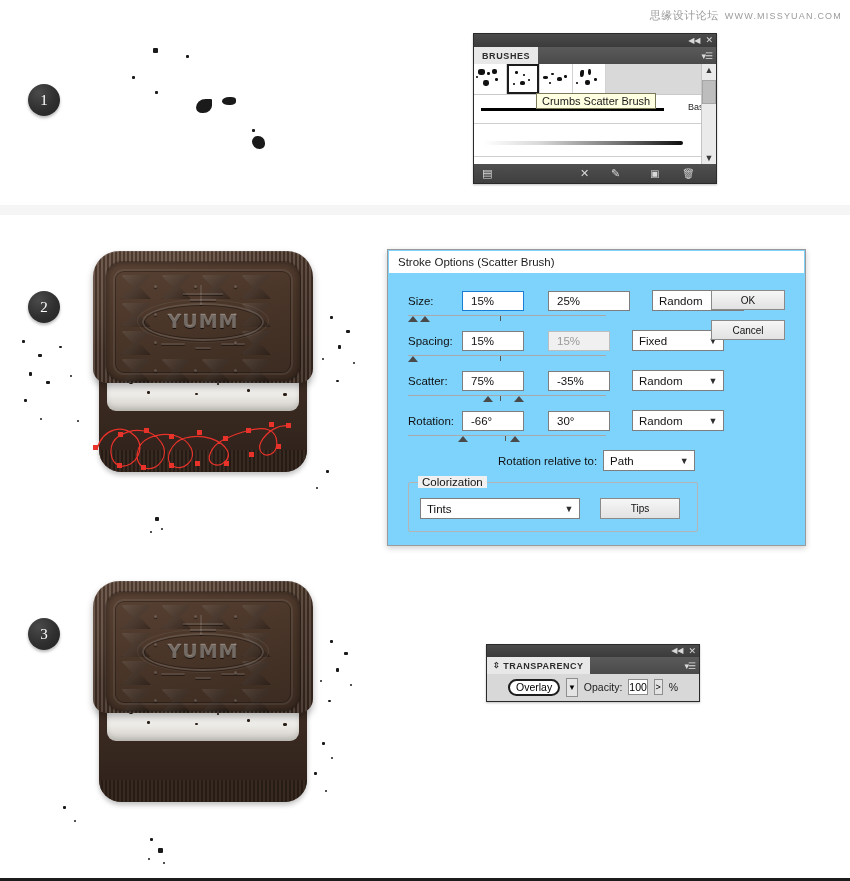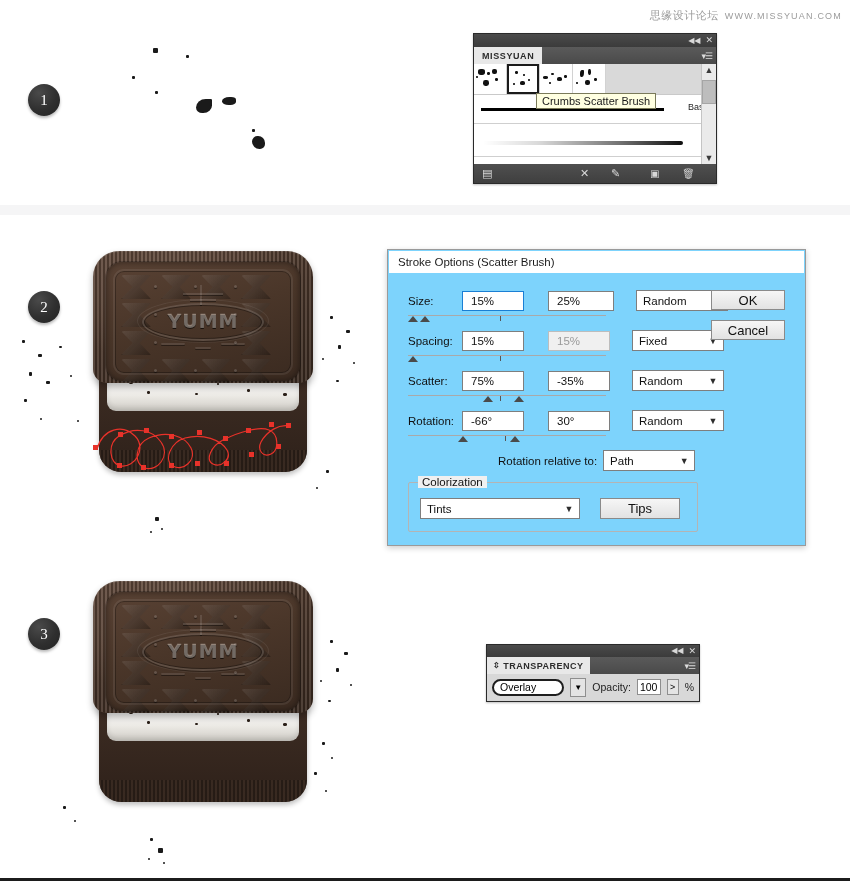--- a/index.html
+++ b/index.html
@@ -214,36 +214,36 @@
   .combo .chev{width:20px;text-align:center;color:#2d2d2d;font-size:9px;}
   .track{position:absolute;height:1px;background:#a9a9a9;}
   .tick{position:absolute;width:1px;height:5px;background:#555;}
   .thumb-tri{
     position:absolute;width:0;height:0;
     border-left:5px solid transparent;border-right:5px solid transparent;
     border-bottom:6px solid #4a4a4a;
   }
   .btn{
     border:1px solid #8a8a8a;background:linear-gradient(180deg,#f6f6f6,#e2e2e2);
-    font-size:13px;color:#111;display:flex;align-items:center;justify-content:center;
+    font-size:10px;color:#111;display:flex;align-items:center;justify-content:center;
     box-sizing:border-box;
   }
   .group{
     position:absolute;border:1px solid #b4b4b4;border-radius:2px;
   }
   .group-title{
     position:absolute;background:#f0f0f0;font-size:11.5px;color:#111;padding:0 4px;
   }
 
   
   .tpanel{position:absolute;border:1px solid #2a2a2a;background:#d6d6d6;box-shadow:0 1px 2px rgba(0,0,0,.25);}
   .tp-title{height:12px;background:linear-gradient(180deg,#4b4b4b,#3b3b3b);display:flex;align-items:center;justify-content:flex-end;padding-right:3px;gap:5px;}
   .tp-tabbar{height:17px;background:linear-gradient(180deg,#5a5a5a,#4a4a4a);display:flex;align-items:stretch;}
   .tp-tab{background:#e8e8e8;color:#2c2c2c;font-size:9px;font-weight:bold;letter-spacing:.5px;padding:0 6px;display:flex;align-items:center;gap:3px;}
-  .tp-body{height:26px;background:#d8d8d8;display:flex;align-items:center;padding:0 5px;gap:6px;}
+  .tp-body{height:26px;background:#d8d8d8;display:flex;align-items:center;padding:0 21px;gap:6px;}
   .tp-combo{
     height:17px;border:2px solid #1e1e1e;border-radius:9px;background:#fff;
     font-size:10.5px;display:flex;align-items:center;padding-left:6px;box-sizing:border-box;
   }
   .tp-chev{width:17px;height:17px;border:1px solid #8e8e8e;background:#e4e4e4;display:flex;align-items:center;justify-content:center;font-size:8px;}
   .tp-lbl{font-size:10.5px;color:#1c1c1c;}
   .tp-field{height:16px;border:1px solid #8e8e8e;background:#fff;font-size:10.5px;display:flex;align-items:center;justify-content:center;box-sizing:border-box;}
   .tp-step{height:16px;width:14px;border:1px solid #8e8e8e;background:#e4e4e4;display:flex;align-items:center;justify-content:center;font-size:9px;box-sizing:border-box;}
 </style>
 </head>
@@ -270,21 +270,21 @@
     <div class="crumb sq" style="left:252px;top:129px;width:3px;height:3px;"></div>
     <div class="crumb blob" style="left:252px;top:136px;width:13px;height:13px;border-radius:45% 55% 40% 60%;"></div>
   </div>
 
   <div class="panel" style="left:473px;top:33px;width:242px;height:149px;">
     <div class="panel-titlebar">
       <span class="tb-icon">◀◀</span>
       <span class="tb-icon" style="font-size:9px;">✕</span>
     </div>
     <div class="panel-tabbar">
-      <div class="panel-tab">MISSYUAN</div>
+      <div class="panel-tab">BRUSHES</div>
       <div class="panel-tab-rest">
         <span class="hamb">▾☰</span>
       </div>
     </div>
 
     <div class="panel-body" style="height:100px;position:relative;">
 
       <div class="brush-row">
         <div class="brush-cell">
           <span class="sp" style="left:4px;top:5px;width:7px;height:6px;"></span>
@@ -449,21 +449,21 @@
     <div class="crumb sq" style="left:150px;top:531px;width:2px;height:2px;"></div>
   </div>
 
   <div class="dialog" style="left:387px;top:249px;width:417px;height:295px;">
     <div class="dlg-titlebar-bg"></div>
     <div class="dlg-title">Stroke Options (Scatter Brush)</div>
 
     <div class="row" style="left:20px;top:40px;">
       <span class="lbl" style="width:50px;">Size:</span>
       <div class="tf focused" style="width:62px;margin-left:4px;">15%</div>
-      <div class="tf" style="width:66px;margin-left:24px;">25%</div>
+      <div class="tf" style="width:82px;margin-left:24px;">25%</div>
       <div class="combo" style="width:92px;margin-left:22px;">
         <span>Random</span>
         <span class="chev">▼</span>
       </div>
     </div>
     <div class="track" style="left:20px;top:65px;width:198px;"></div>
     <div class="tick" style="left:112px;top:66px;"></div>
     <div class="thumb-tri" style="left:20px;top:66px;"></div>
     <div class="thumb-tri" style="left:32px;top:66px;"></div>
 

